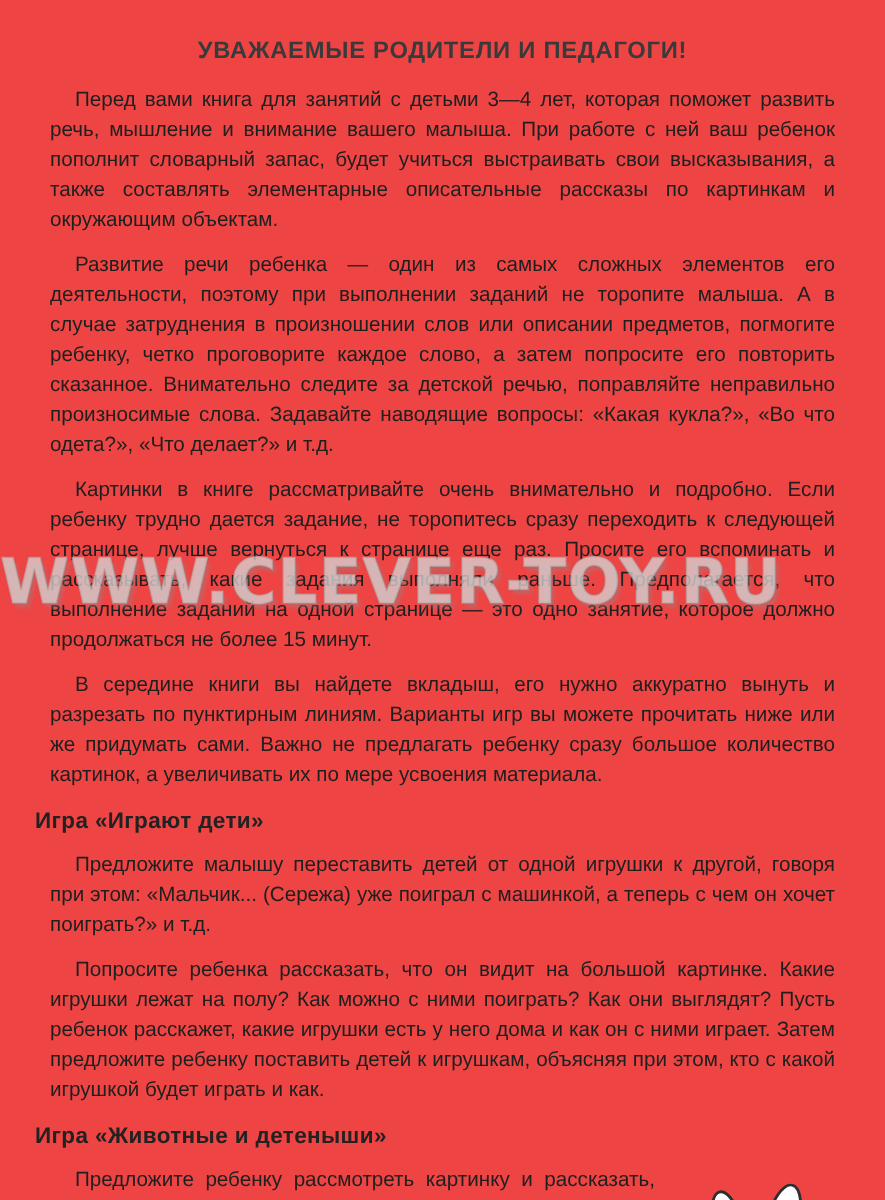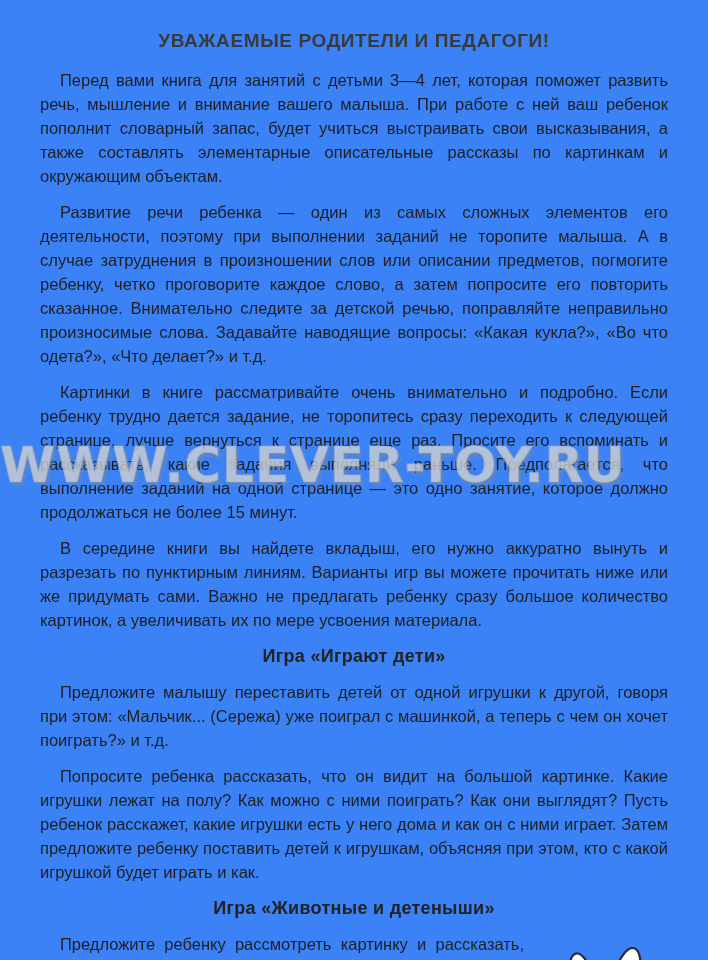--- a/index.html
+++ b/index.html
@@ -1,19 +1,19 @@
 <!DOCTYPE html>
 <html lang="ru"><head>
 <meta charset="utf-8">
 <style>
   html,body{margin:0;padding:0;background:#ffffff;}
   .page{
     position:relative;
     width:708px;height:960px;
-    background:#3b82f6;
+    background:#ef4444;
     overflow:hidden;
     font-family:"Liberation Sans","DejaVu Sans",sans-serif;
     color:#1f1f1f;
     box-sizing:border-box;
     padding:30px 28px 0 28px;
   }
   .page-title{
     margin:0 0 16px 0;
     text-align:center;
     font-size:19px;
@@ -25,21 +25,20 @@
     font-size:16.5px;
     line-height:24px;
     text-align:justify;
   }
   .content p{
     margin:12px;
     text-indent:20px;
   }
   .game-heading{
     margin:4px 0 3px 0;
-    text-align:center;
     font-size:18px;
     font-weight:bold;
     color:#222;
     letter-spacing:.3px;
   }
   .watermark{
     position:absolute;
     top:436px;left:0;right:0;
     text-align:left;
     font-family:"DejaVu Sans",sans-serif;

